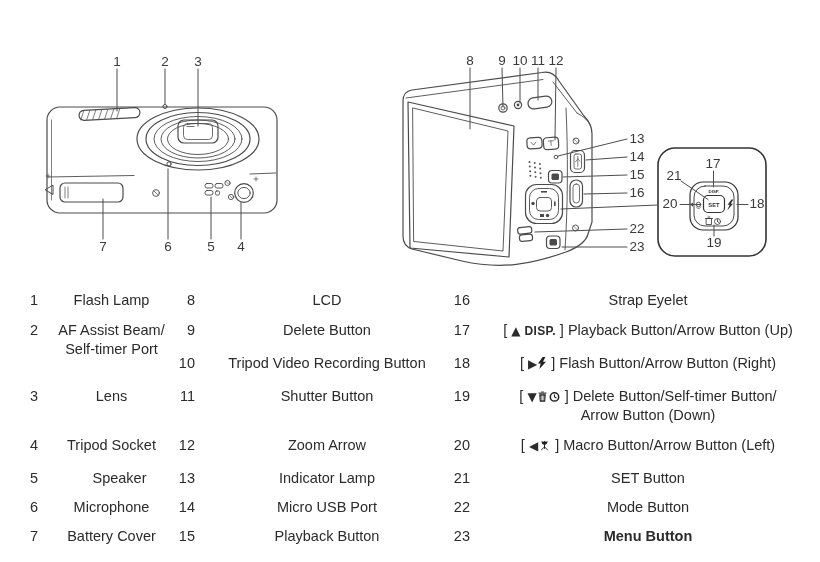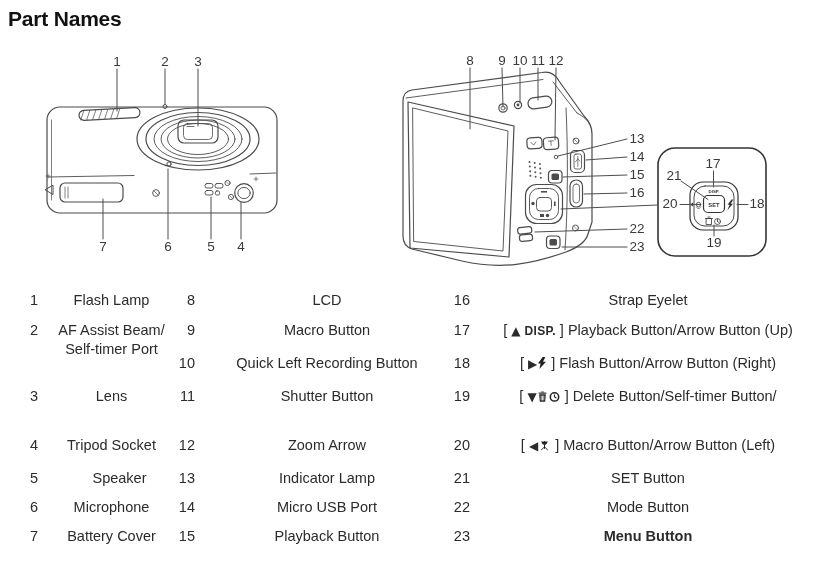--- a/index.html
+++ b/index.html
@@ -23,21 +23,20 @@
   #legend-col3 .legend-label{margin-left:12px;}
   .icon-char{font-family:"DejaVu Sans",sans-serif;font-size:12px;}
   .lt-strong{font-weight:bold;font-size:12px;letter-spacing:.3px;}
   .icon-svg{display:inline-block;vertical-align:-1px;margin:0 1px;}
   svg text{font-family:"Liberation Sans","DejaVu Sans",sans-serif;}
 </style>
 </head>
 <body>
 
 <div class="page">
-  <div class="page-title">Part Names</div>
 
   <svg id="art" width="820" height="562" viewBox="0 0 820 562" fill="none" stroke-linecap="round" stroke-linejoin="round">
 
     <g stroke="#4b4b4b" stroke-width="1.2">
       <rect x="47" y="107" width="230" height="106" rx="13" fill="#fff"></rect>
       <path d="M51.5,120 L51.5,200" stroke-width="0.7"></path>
       <path d="M48,177 L134,175.5" stroke-width="0.9"></path>
       <path d="M250,174 L276,173" stroke-width="0.9"></path>
 
       <g transform="rotate(-3 109 114)">
@@ -244,43 +243,43 @@
       <div class="legend-item"><span class="legend-num" style="grid-row: 1;">1</span><span class="legend-label" style="grid-row: 1;">Flash Lamp</span></div>
       <div class="legend-item"><span class="legend-num" style="grid-row: 2 / span 2;">2</span><span class="legend-label" style="grid-row: 2 / span 2;"><span>AF Assist Beam/</span><br><span>Self-timer Port</span></span></div>
       <div class="legend-item"><span class="legend-num" style="grid-row: 4;">3</span><span class="legend-label" style="grid-row: 4;">Lens</span></div>
       <div class="legend-item"><span class="legend-num" style="grid-row: 5;">4</span><span class="legend-label" style="grid-row: 5;">Tripod Socket</span></div>
       <div class="legend-item"><span class="legend-num" style="grid-row: 6;">5</span><span class="legend-label" style="grid-row: 6; margin-left: 28px;">Speaker</span></div>
       <div class="legend-item"><span class="legend-num" style="grid-row: 7;">6</span><span class="legend-label" style="grid-row: 7;">Microphone</span></div>
       <div class="legend-item"><span class="legend-num" style="grid-row: 8;">7</span><span class="legend-label" style="grid-row: 8;">Battery Cover</span></div>
     </div>
   <div id="legend-col2" class="legend-col">
       <div class="legend-item"><span class="legend-num" style="grid-row: 1;">8</span><span class="legend-label" style="grid-row: 1;">LCD</span></div>
-      <div class="legend-item"><span class="legend-num" style="grid-row: 2;">9</span><span class="legend-label" style="grid-row: 2;">Macro Button</span></div>
-      <div class="legend-item"><span class="legend-num" style="grid-row: 3;">10</span><span class="legend-label" style="grid-row: 3;">Quick Left Recording Button</span></div>
+      <div class="legend-item"><span class="legend-num" style="grid-row: 2;">9</span><span class="legend-label" style="grid-row: 2;">Delete Button</span></div>
+      <div class="legend-item"><span class="legend-num" style="grid-row: 3;">10</span><span class="legend-label" style="grid-row: 3;">Tripod Video Recording Button</span></div>
       <div class="legend-item"><span class="legend-num" style="grid-row: 4;">11</span><span class="legend-label" style="grid-row: 4;">Shutter Button</span></div>
       <div class="legend-item"><span class="legend-num" style="grid-row: 5;">12</span><span class="legend-label" style="grid-row: 5;">Zoom Arrow</span></div>
       <div class="legend-item"><span class="legend-num" style="grid-row: 6;">13</span><span class="legend-label" style="grid-row: 6;">Indicator Lamp</span></div>
       <div class="legend-item"><span class="legend-num" style="grid-row: 7;">14</span><span class="legend-label" style="grid-row: 7;">Micro USB Port</span></div>
       <div class="legend-item"><span class="legend-num" style="grid-row: 8;">15</span><span class="legend-label" style="grid-row: 8;">Playback Button</span></div>
     </div>
   <div id="legend-col3" class="legend-col">
       <div class="legend-item"><span class="legend-num" style="grid-row: 1;">16</span><span class="legend-label" style="grid-row: 1;">Strap Eyelet</span></div>
       <div class="legend-item"><span class="legend-num" style="grid-row: 2;">17</span><span class="legend-label" style="grid-row: 2;"><span>[ </span><span class="icon-char">▲</span><span> </span><span class="lt-strong">DISP.</span><span> ] Playback Button/Arrow Button (Up)</span></span></div>
       <div class="legend-item"><span class="legend-num" style="grid-row: 3;">18</span><span class="legend-label" style="grid-row: 3;"><span>[ </span><span class="icon-char">▶</span><span><svg class="icon-svg" width="8" height="12" viewBox="0 0 8 12">
               <path fill="#222" d="M4.6,0 L0,6.6 H2.6 L1.4,12 L8,4.8 H5 L7.4,0 Z"></path>
             </svg></span><span> ] Flash Button/Arrow Button (Right)</span></span></div>
       <div class="legend-item"><span class="legend-num" style="grid-row: 4;">19</span><span class="legend-label" style="grid-row: 4;"><span>[ </span><span class="icon-char">▼</span><span><svg class="icon-svg" width="9" height="11" viewBox="0 0 9 11">
               <path fill="#222" d="M3,0.6 H6 V1.4 H3 Z"></path>
               <rect fill="#222" x="0.6" y="1.6" width="7.8" height="1.1"></rect>
               <path fill="#222" d="M1.2,3.2 H7.8 L7.2,10.8 H1.8 Z"></path>
               <path stroke="#fff" stroke-width="0.8" d="M3.2,4.6 V9.4 M4.5,4.6 V9.4 M5.8,4.6 V9.4"></path>
             </svg></span><span><svg class="icon-svg" width="11" height="11" viewBox="0 0 11 11">
               <circle cx="5.5" cy="5.9" r="4.2" fill="none" stroke="#222" stroke-width="1.5"></circle>
               <path stroke="#222" stroke-width="1.1" d="M5.5,5.9 V3.4 M5.5,5.9 L7.5,7"></path>
-            </svg></span><span> ] Delete Button/Self-timer Button/</span><br></span></div>
+            </svg></span><span> ] Delete Button/Self-timer Button/</span><br><span>Arrow Button (Down)</span></span></div>
       <div class="legend-item"><span class="legend-num" style="grid-row: 5;">20</span><span class="legend-label" style="grid-row: 5;"><span>[ </span><span class="icon-char">◀</span><span><svg class="icon-svg" width="11" height="11" viewBox="0 0 11 11">
               <path fill="#222" d="M2.6,0.8 C2.4,3.2 3.5,4.9 5.5,4.9 C7.5,4.9 8.6,3.2 8.4,0.8 C7.4,1.9 6.4,2.3 5.5,0.7 C4.6,2.3 3.6,1.9 2.6,0.8 Z"></path>
               <path stroke="#222" stroke-width="1" fill="none" d="M5.5,4.9 V8.8 M5.5,7.4 C4,7.7 3.1,8.9 2.5,10.2 M5.5,7.4 C7,7.7 7.9,8.9 8.5,10.2"></path>
             </svg></span><span> ] Macro Button/Arrow Button (Left)</span></span></div>
       <div class="legend-item"><span class="legend-num" style="grid-row: 6;">21</span><span class="legend-label" style="grid-row: 6;">SET Button</span></div>
       <div class="legend-item"><span class="legend-num" style="grid-row: 7;">22</span><span class="legend-label" style="grid-row: 7;">Mode Button</span></div>
       <div class="legend-item"><span class="legend-num" style="grid-row: 8;">23</span><span class="legend-label" style="grid-row: 8; font-weight: bold;">Menu Button</span></div>
     </div>
 </div>
 

